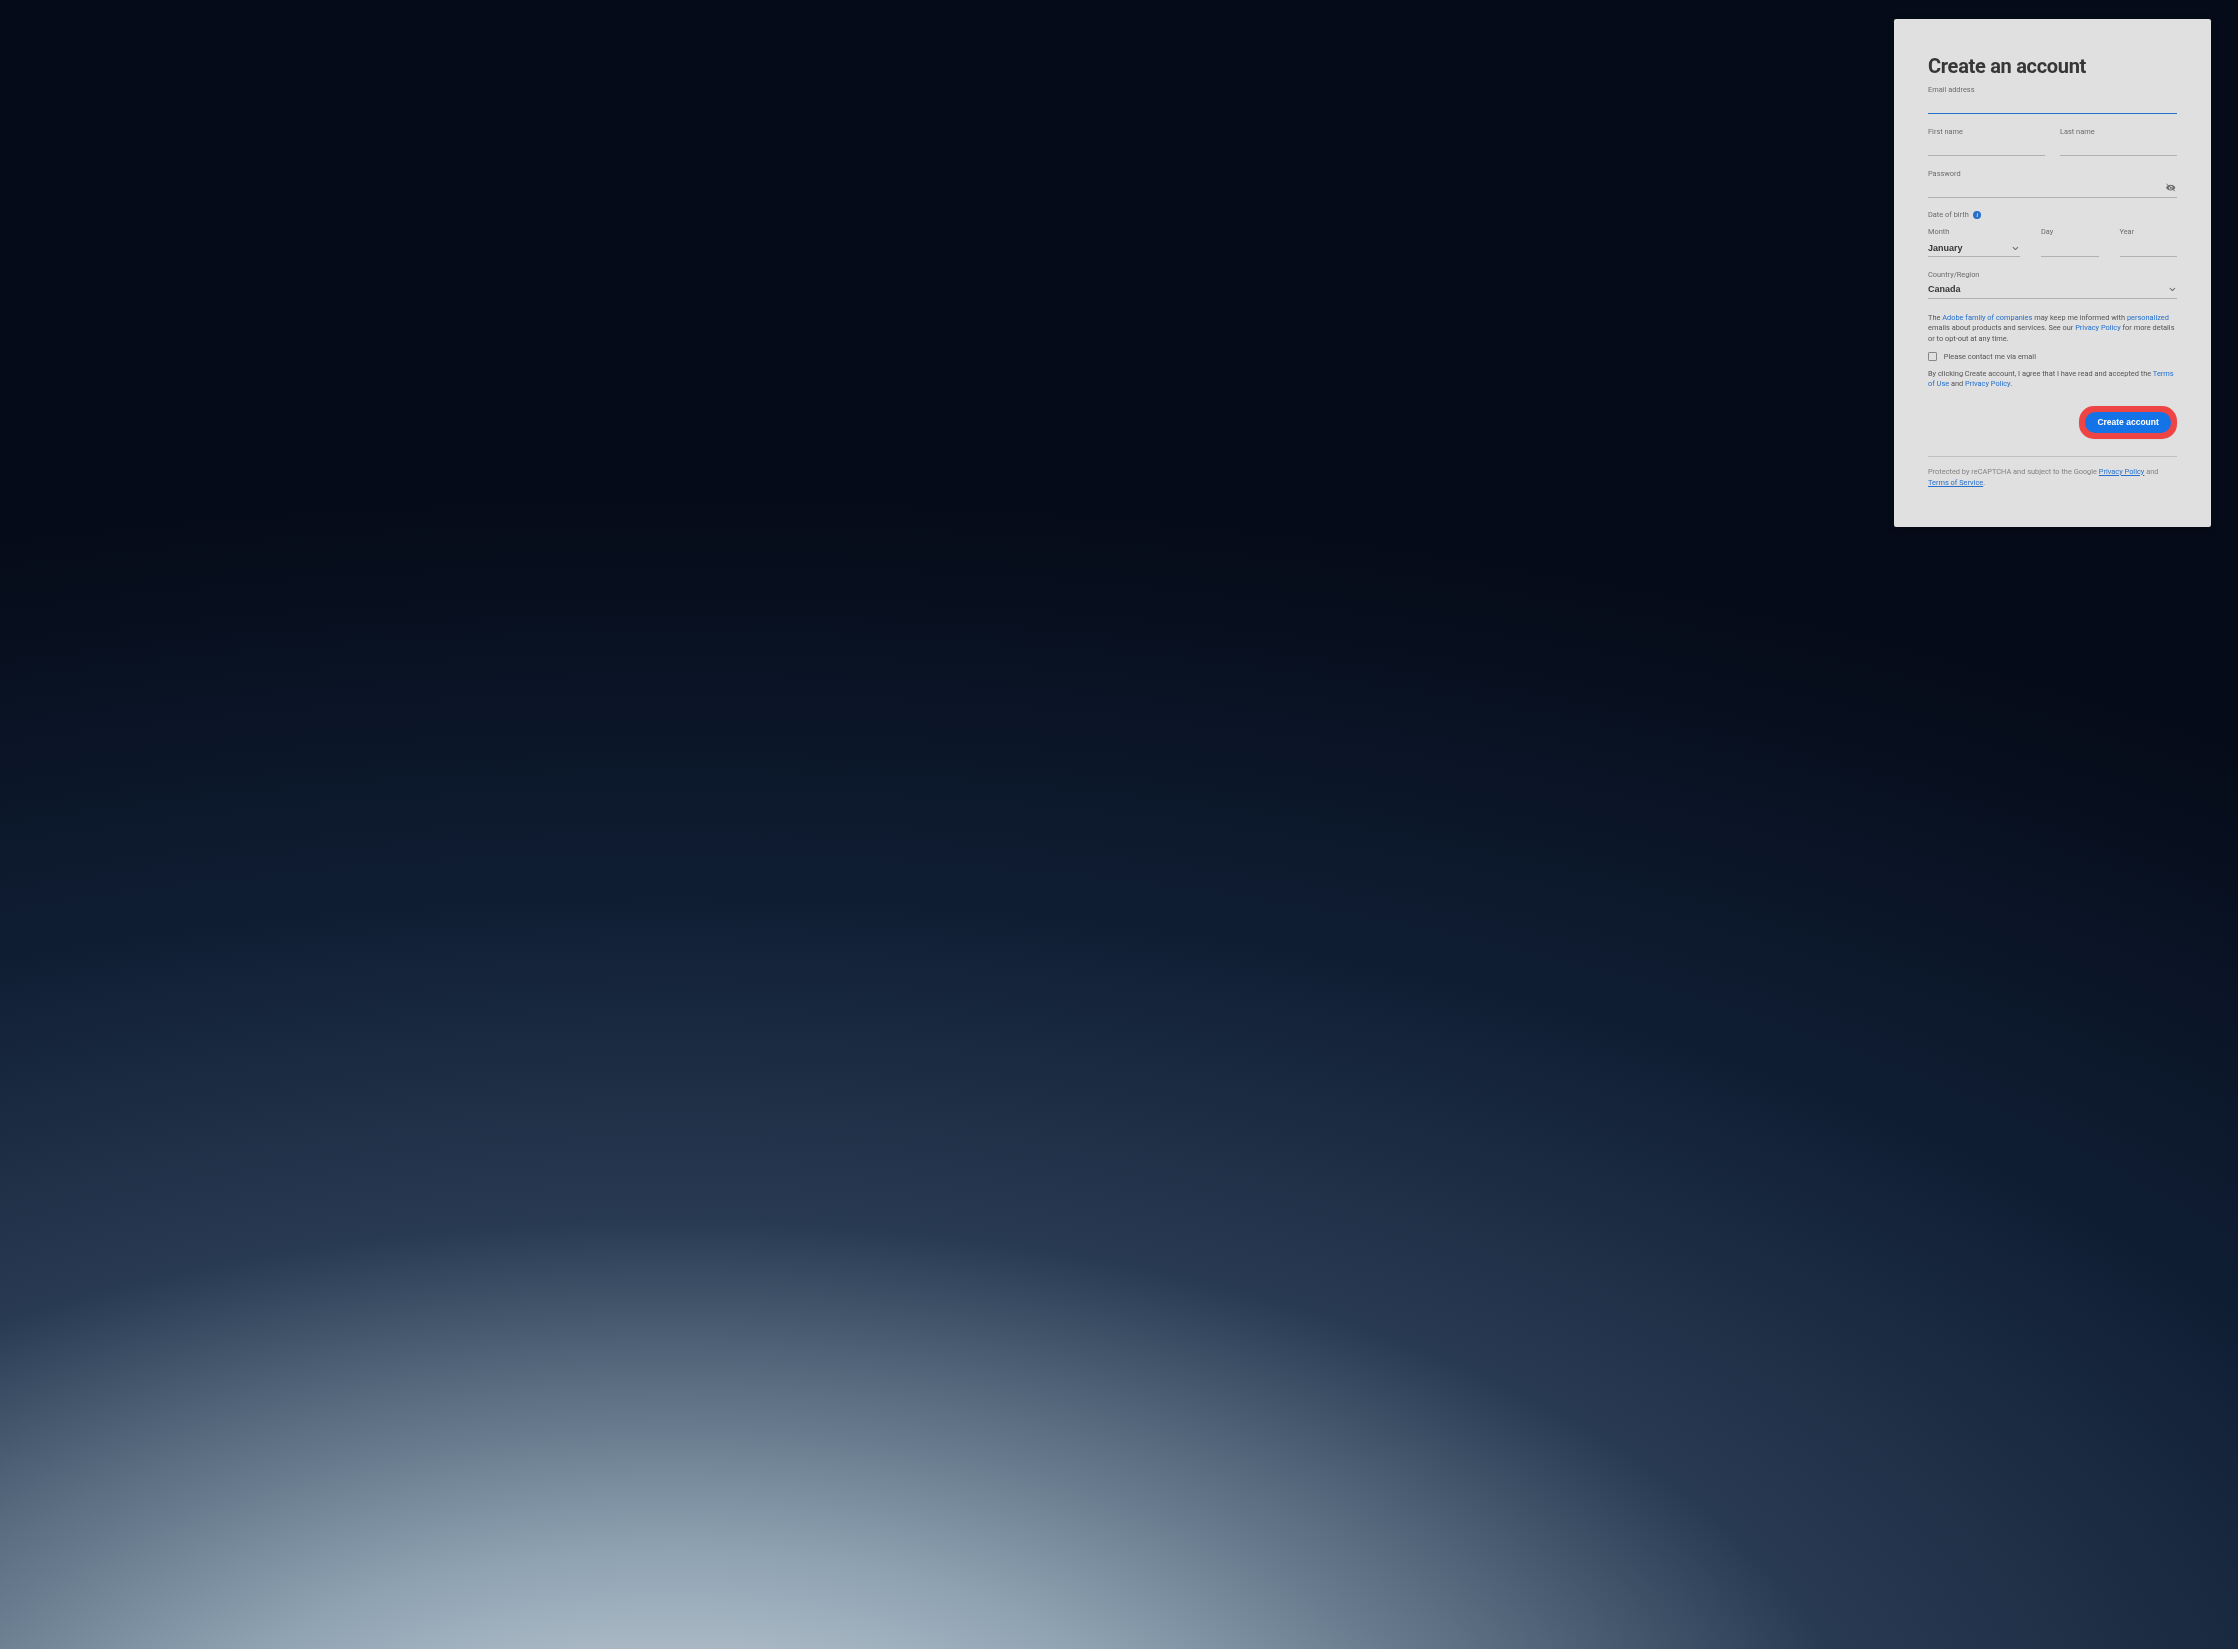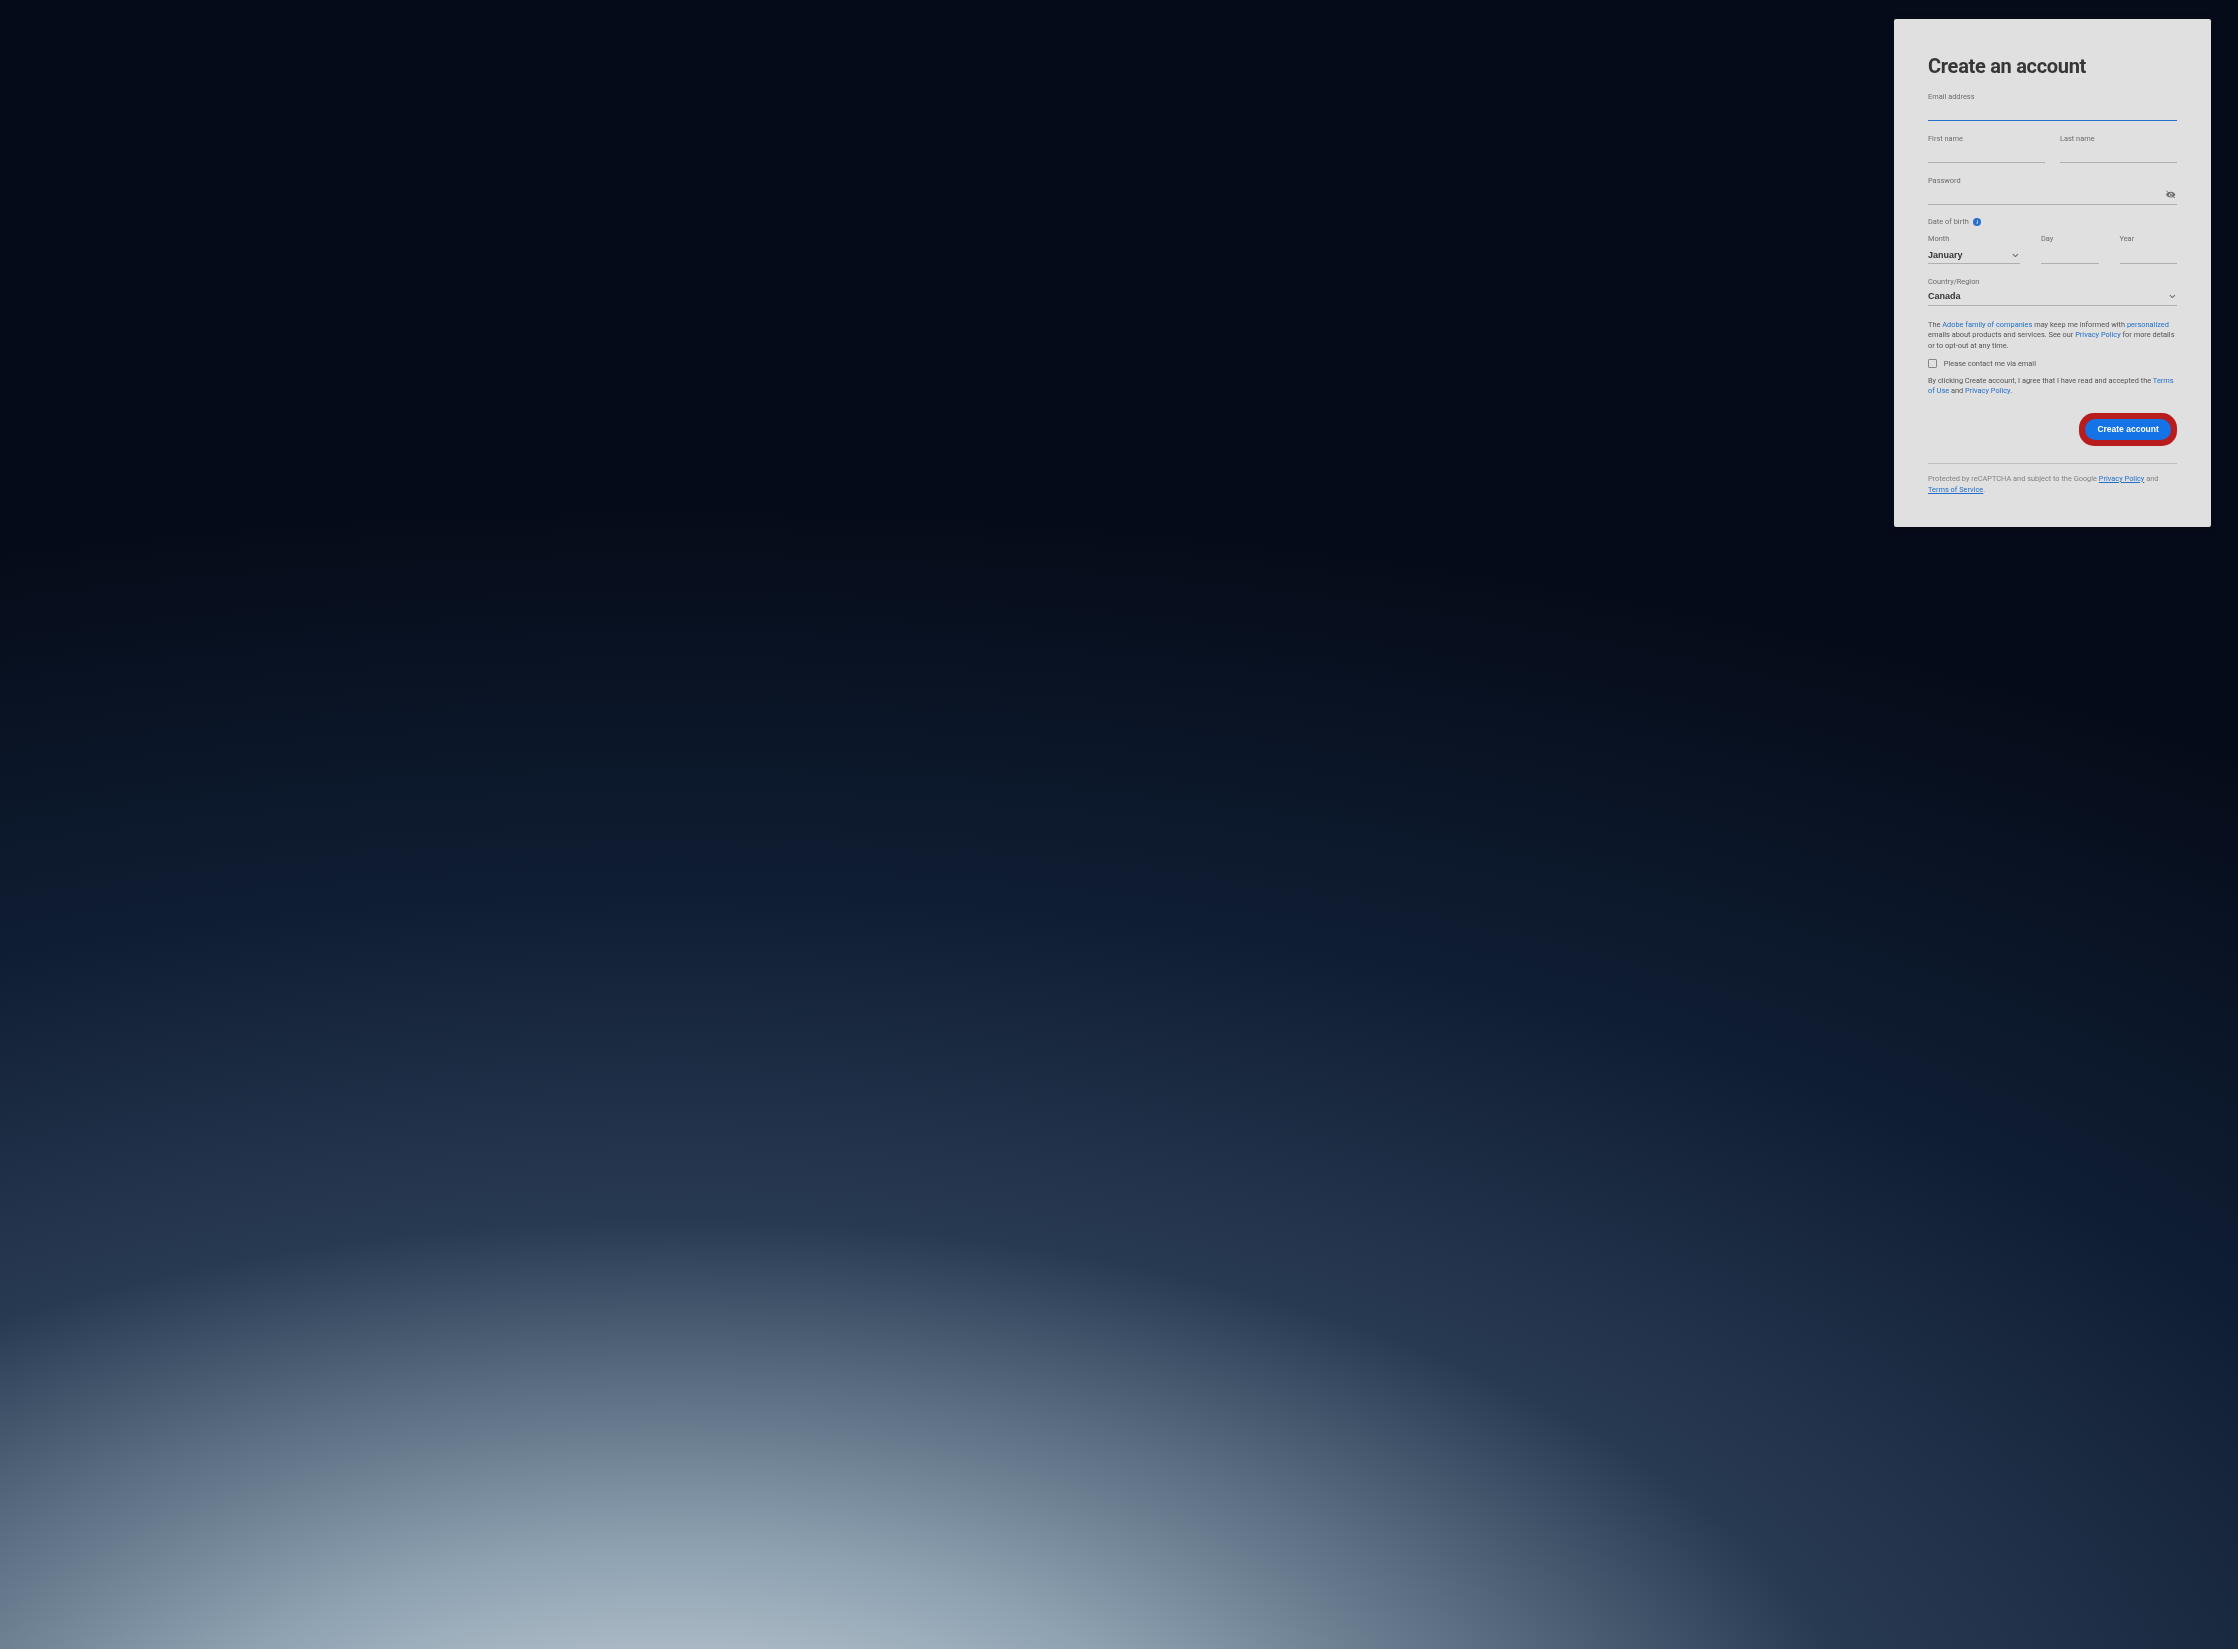--- a/index.html
+++ b/index.html
@@ -60,21 +60,21 @@
     position: absolute;
     inset: 0;
     background: rgba(100,100,100,0.20);
     border-radius: 2.3px;
     pointer-events: none;
   }
   .modal-title {
     font-size: 20px;
     font-weight: 700;
     color: #2c2c2c;
-    margin-bottom: 14px;
+    margin-bottom: 7px;
     letter-spacing: -0.3px;
   }
   .field { margin-bottom: 12.5px; }
   .field-row { display: flex; gap: 15px; margin-bottom: 12.5px; }
   .field-row .field { flex: 1; margin-bottom: 0; }
   .field-label {
     font-size: 7.4px;
     color: #6e6e6e;
     display: block;
     margin-bottom: 2.3px;
@@ -176,21 +176,21 @@
     flex-shrink: 0;
   }
   .check-label { font-size: 7.4px; color: #505050; }
   .btn-row {
     display: flex;
     justify-content: flex-end;
     margin-top: 16px;
     margin-bottom: 17px;
   }
   .highlight-wrap {
-    background: #b91c1c;
+    background: #ef4444;
     border-radius: 15px;
     padding: 5.7px;
     position: relative;
     z-index: 5;
     box-shadow: 0 0 0 0.6px rgba(0,0,0,0.03);
   }
   .primary-btn {
     background: #1473e6;
     color: #fff;
     border: none;

